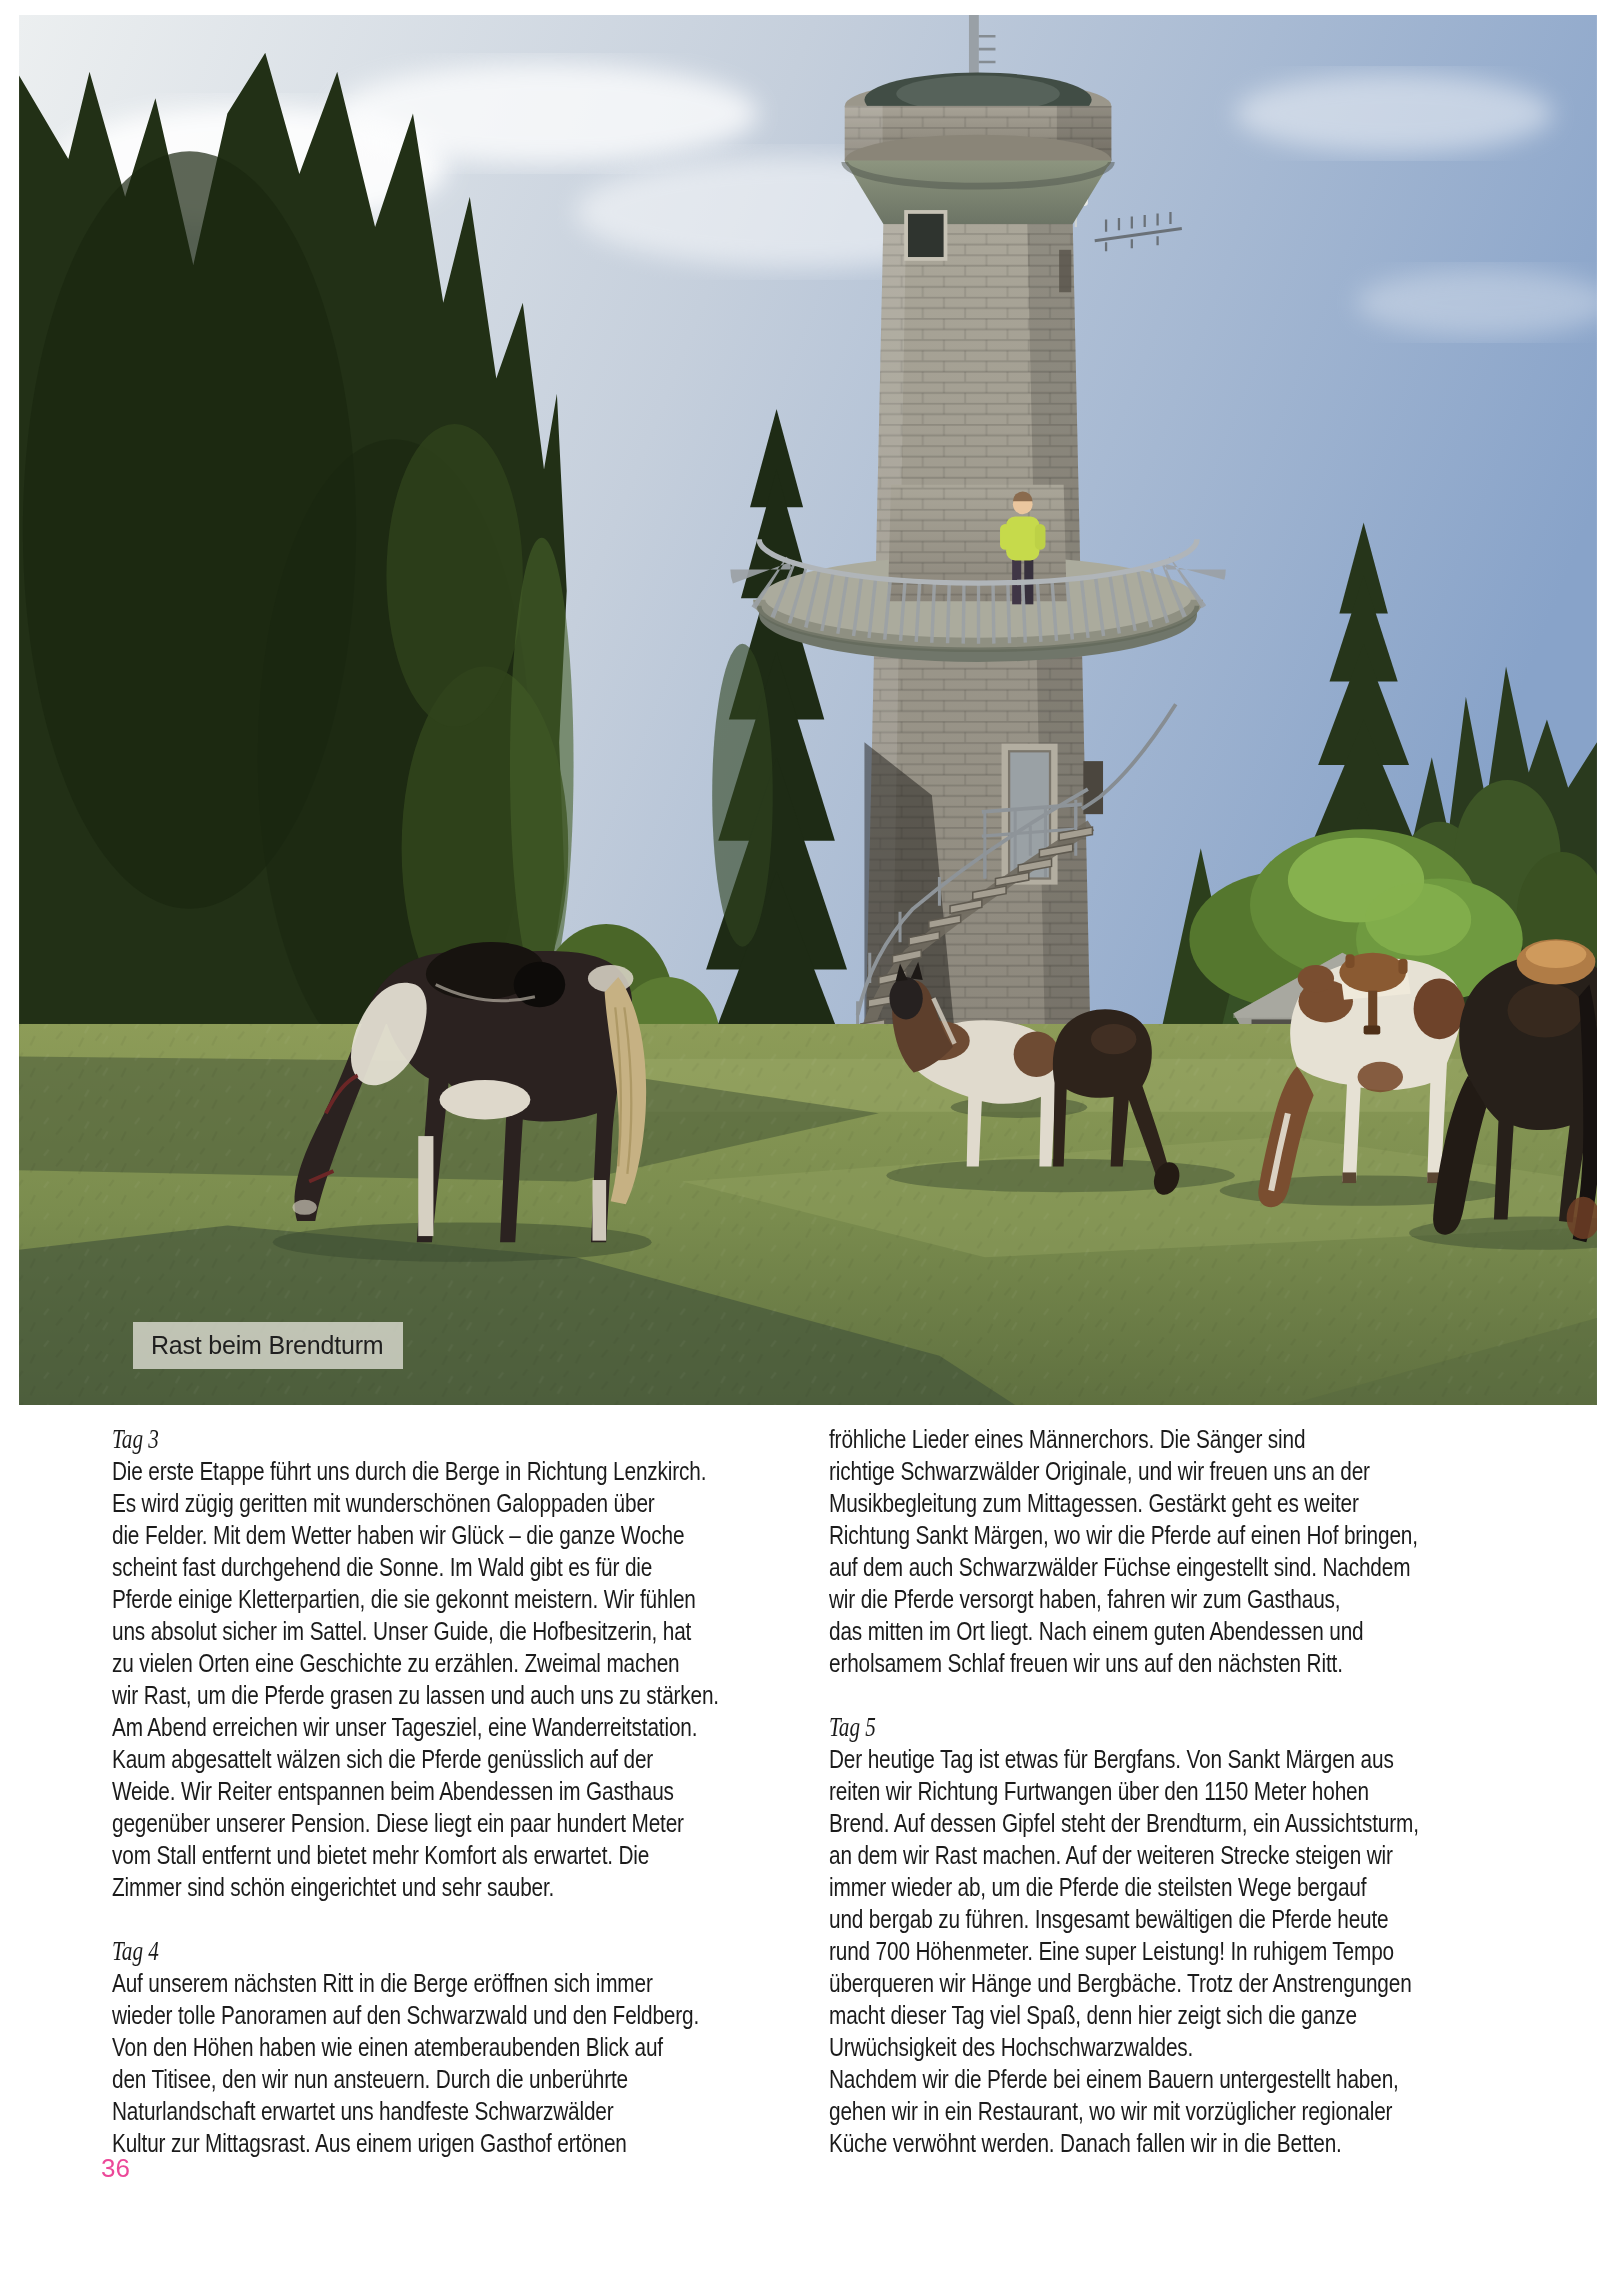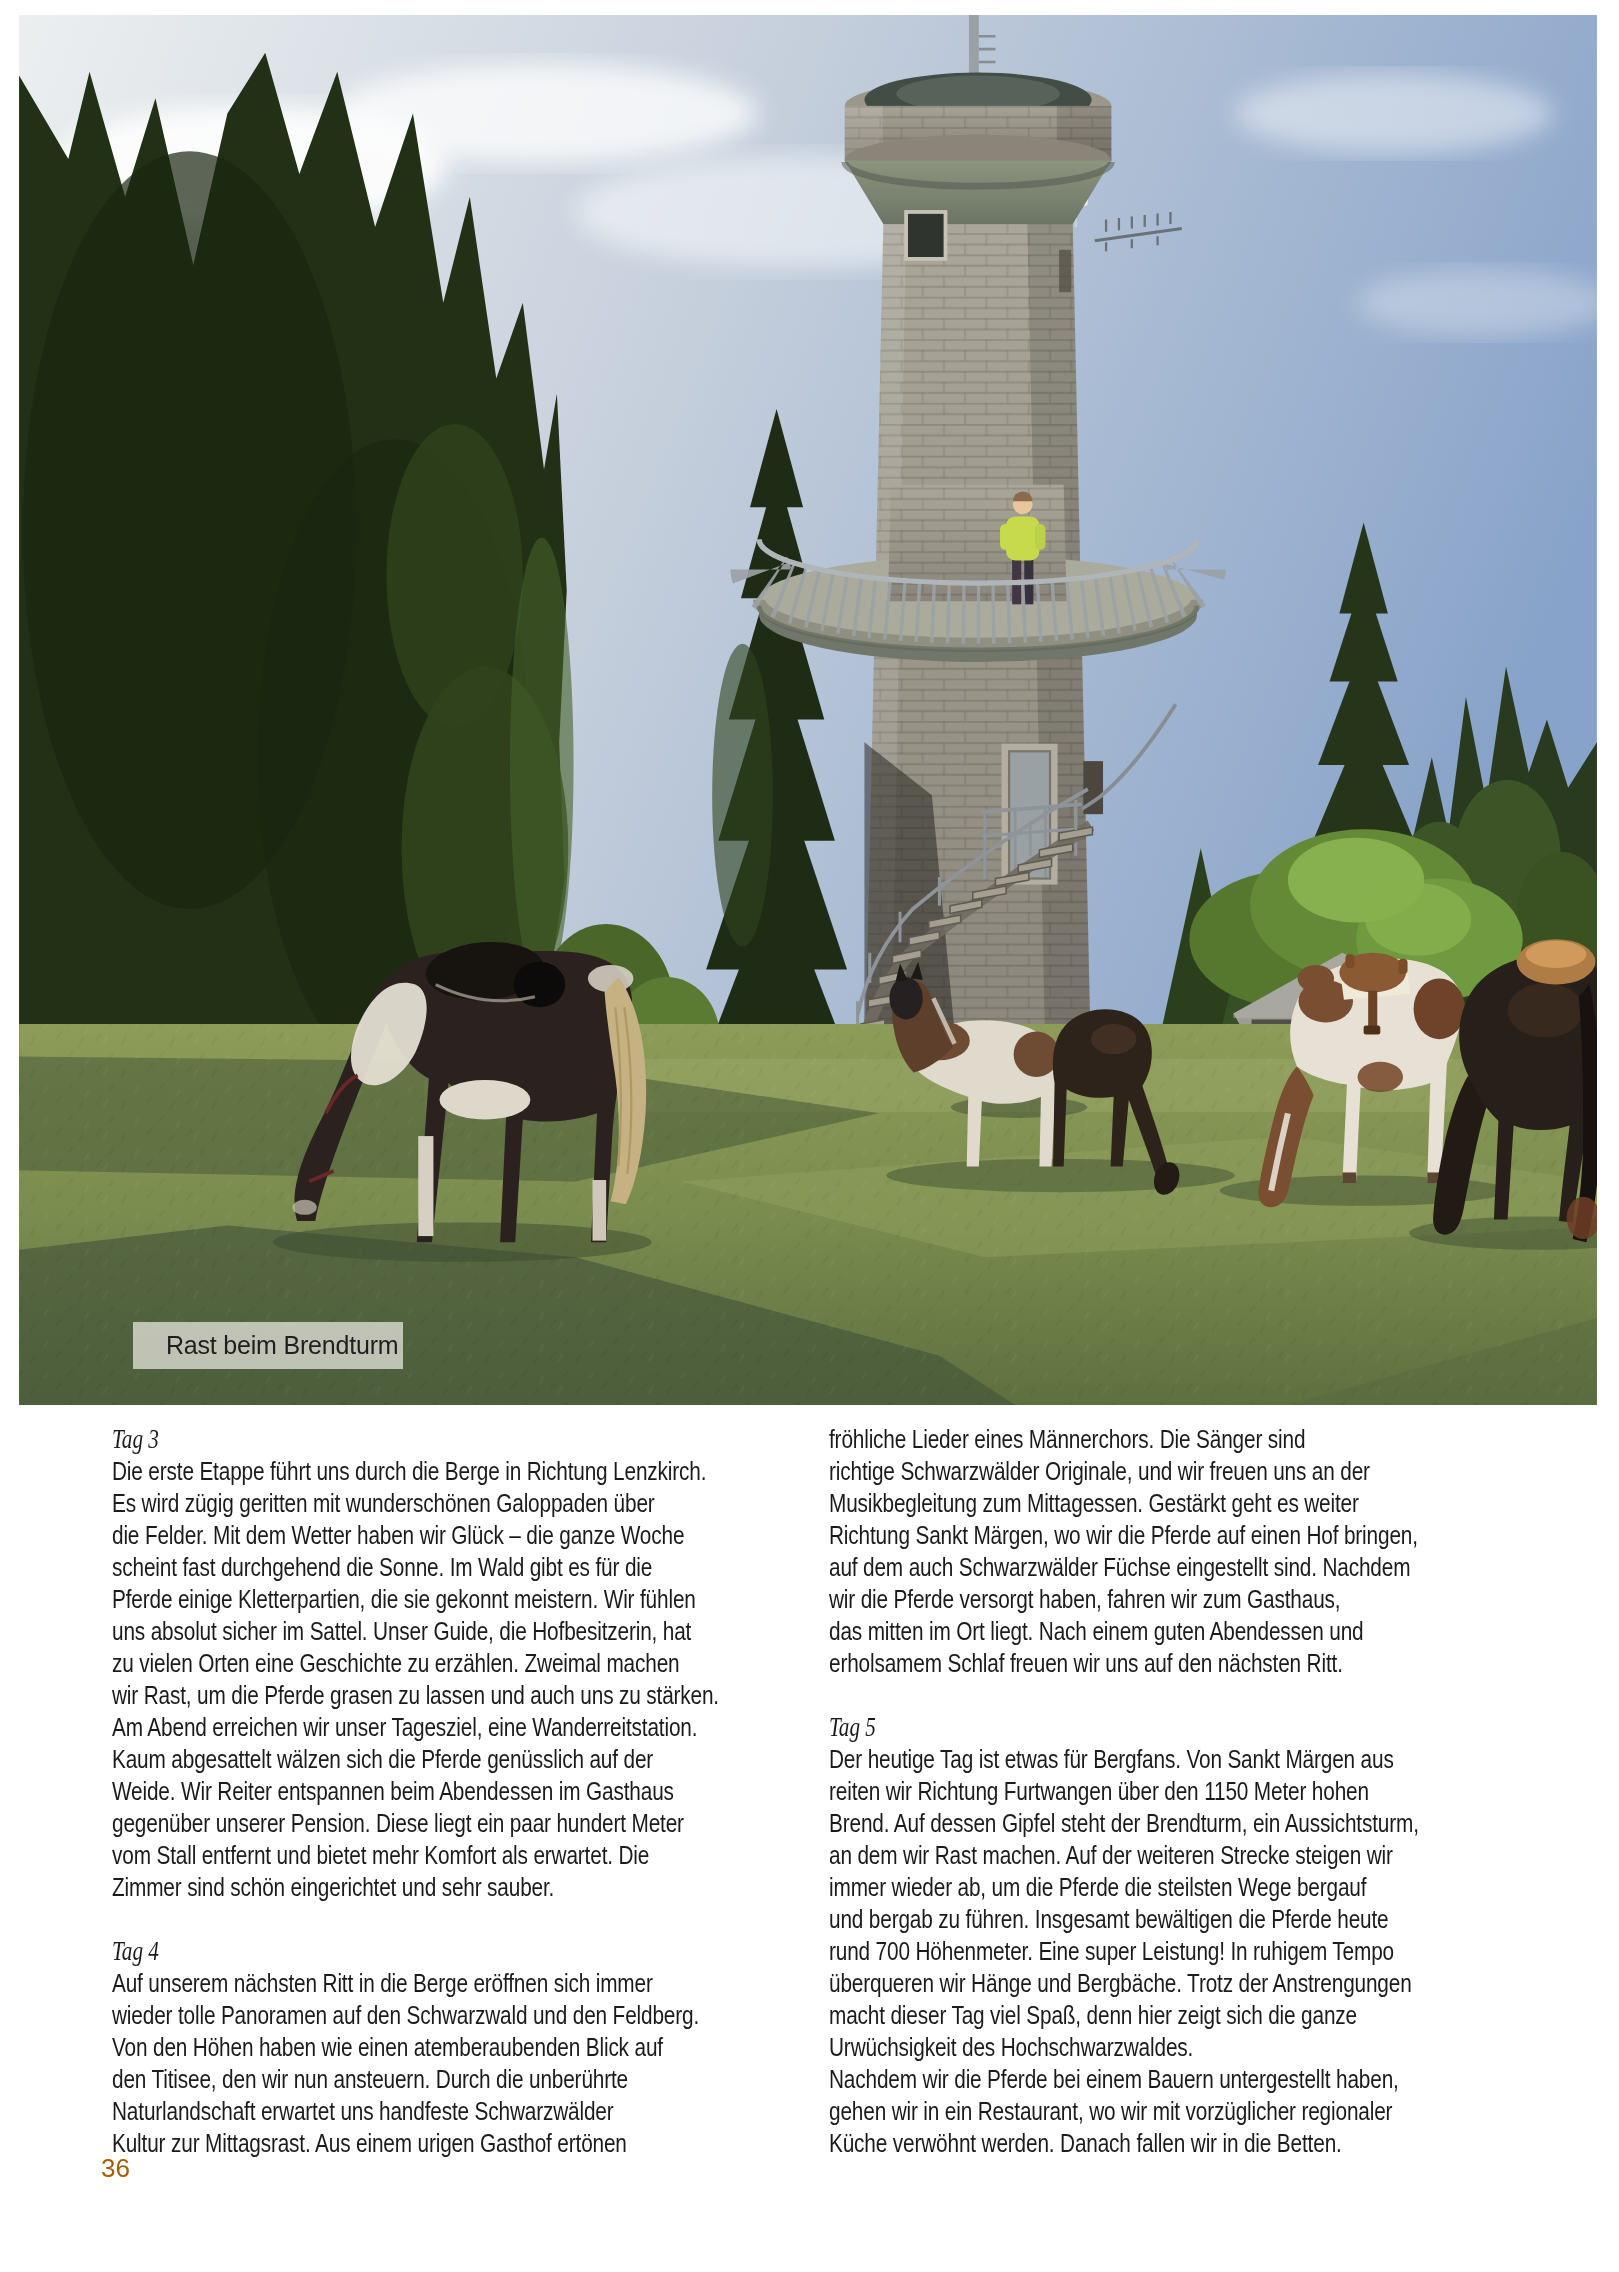--- a/index.html
+++ b/index.html
@@ -7,38 +7,38 @@
     width:1620px;height:2273px;position:relative;background:#ffffff;
     font-family:"Liberation Sans",sans-serif;color:#1b1b1b;overflow:hidden;
   }
   .photo{
     position:absolute;left:19px;top:15px;width:1578px;height:1390px;overflow:hidden;
   }
   .photo svg{display:block;width:1578px;height:1390px;}
   .caption{
     position:absolute;left:114px;top:1307px;width:270px;height:47px;
     background:rgba(213,215,203,0.84);
-    display:flex;align-items:center;box-sizing:border-box;padding-left:33px;
+    display:flex;align-items:center;box-sizing:border-box;padding-left:18px;
     font-size:25px;color:#1f1f1f;letter-spacing:-0.2px;
   }
   .col{
     position:absolute;top:1423px;width:871px;
     transform:scaleX(0.80);transform-origin:0 0;
     font-size:26px;line-height:32px;letter-spacing:-0.2px;
   }
   .col-left{left:112px;}
   .col-right{left:829px;}
   .col p{margin:0;white-space:pre-line;}
   .col h3{
     margin:0;font-size:26.5px;line-height:32px;font-weight:normal;
     font-style:italic;font-family:"Liberation Serif",serif;letter-spacing:0;
   }
   .section + .section{margin-top:32px;}
   .pagenum{
-    position:absolute;left:101px;top:2153px;font-size:26px;color:#a16207;
+    position:absolute;left:101px;top:2153px;font-size:26px;color:#ec4899;
   }
 </style>
 </head>
 <body>
 
 <div>
 
   <div class="photo">
     <svg viewBox="25 20 2083 1835" xmlns="http://www.w3.org/2000/svg">
       <defs>

